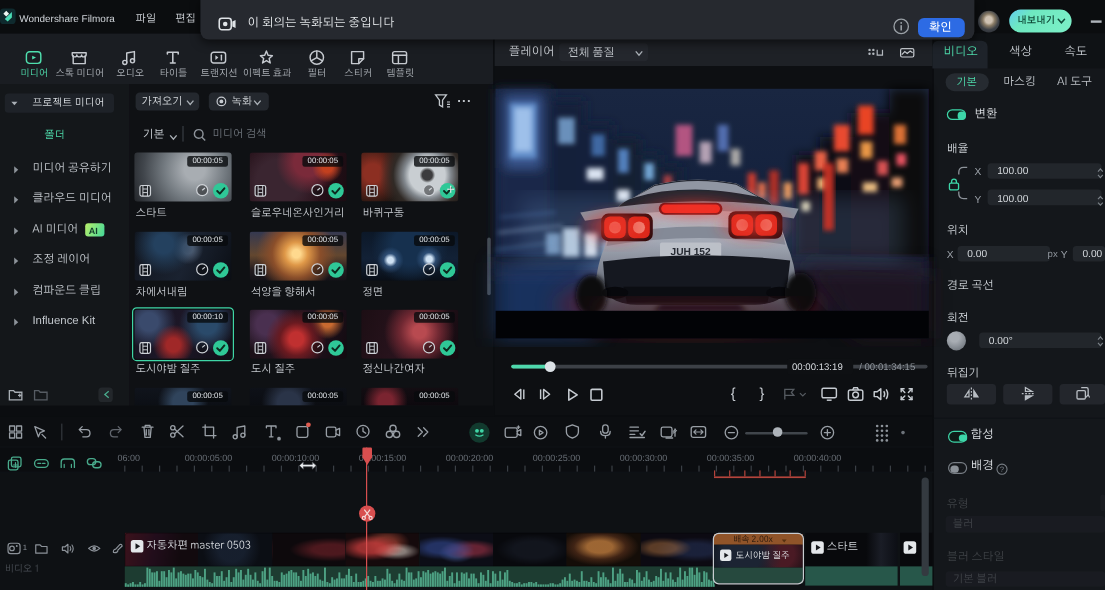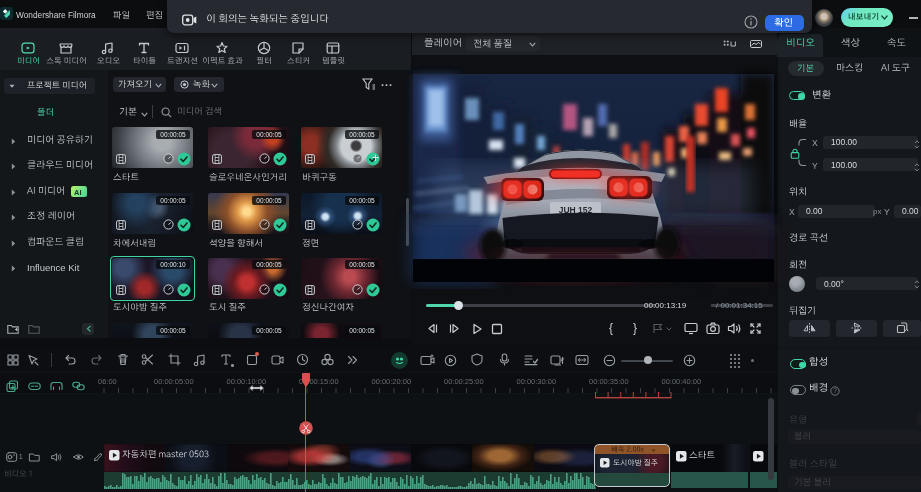--- a/index.html
+++ b/index.html
@@ -563,21 +563,21 @@
 </g>
 <path d="M138 180 L203 180 L210 185 L131 185 Z" fill="#05060a" filter="url(#b2)"></path>
 <ellipse cx="166" cy="183" rx="90" ry="8" fill="#8a1a22" opacity="0.4" filter="url(#b8)"></ellipse>
 <rect x="0" y="185" width="361" height="23" fill="#030406"></rect>
 <rect x="0" y="0" width="361" height="208" fill="#02040a" opacity="0.06"></rect>
 </svg>
 <div class="abs" style="left:426px;top:304px;width:347px;height:3px;background:#3c4046;border-radius:2px"></div>
 <div class="abs" style="left:426px;top:304px;width:32px;height:3px;background:#4ed8ac;border-radius:2px"></div>
 <div class="abs" style="left:454px;top:301px;width:9px;height:9px;background:#dbe1e6;border-radius:50%"></div>
 <div class="abs" style="left:656px;top:299px;width:55px;height:13px;background:#0e1013;border-radius:2px"></div>
-<div class="lat" style="left:644px;top:301px;font-size:8px;color:#d8dce0">00:00:13:19</div>
+<div class="lat" style="left:660px;top:301px;font-size:8px;color:#d8dce0">00:00:13:19</div>
 <div class="lat" style="left:716px;top:301px;font-size:8px;color:#8d939a">/  00:01:34:15</div>
 <svg class="ic" style="left:426px;top:322px" width="13" height="13" viewBox="0 0 13 13" stroke="#c6cbd1" fill="none" stroke-width="1.2" stroke-linejoin="round">
       <path d="M8 2.5 L3 6.5 L8 10.5 Z"></path>
       <path d="M10.5 2.5 V10.5"></path>
     </svg>
 <svg class="ic" style="left:448px;top:322px" width="13" height="13" viewBox="0 0 13 13" stroke="#c6cbd1" fill="none" stroke-width="1.2" stroke-linejoin="round">
       <path d="M5 2.5 L10 6.5 L5 10.5 Z"></path>
       <path d="M2.5 2.5 V10.5"></path>
     </svg>
 <svg class="ic" style="left:470px;top:321.5px" width="14" height="14" viewBox="0 0 14 14" stroke="#c6cbd1" fill="none" stroke-width="1.3" stroke-linejoin="round">

